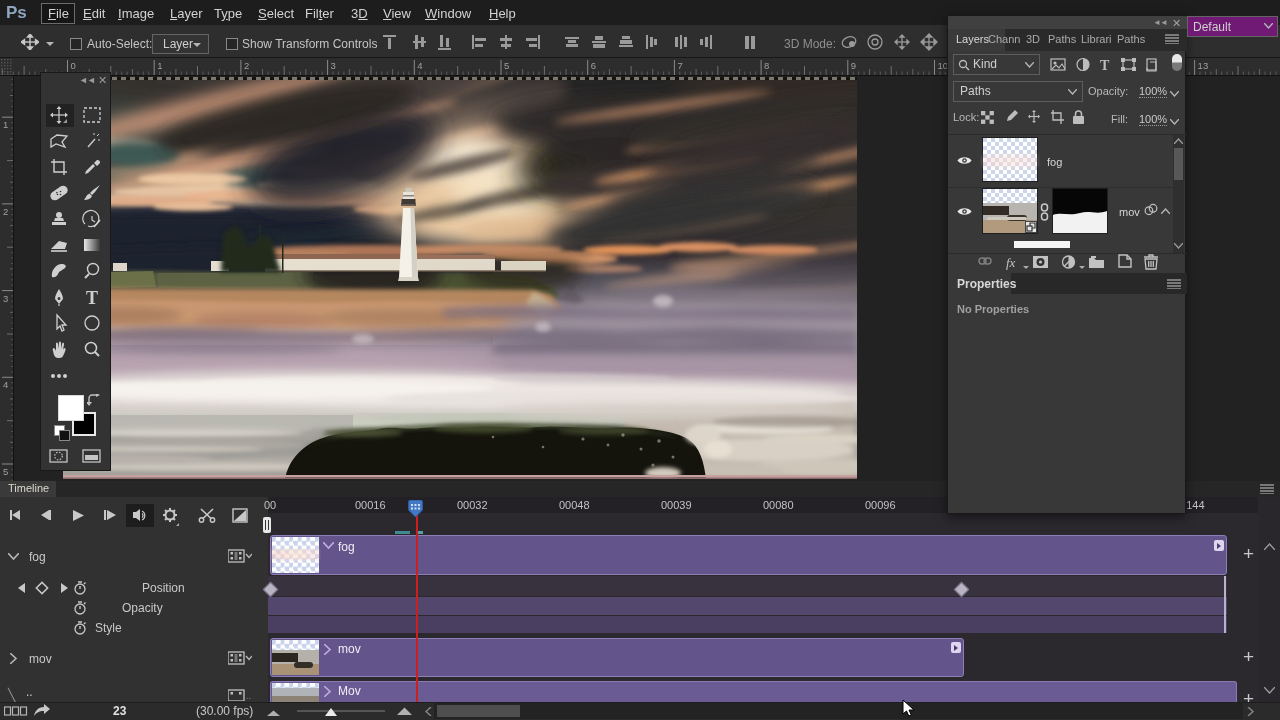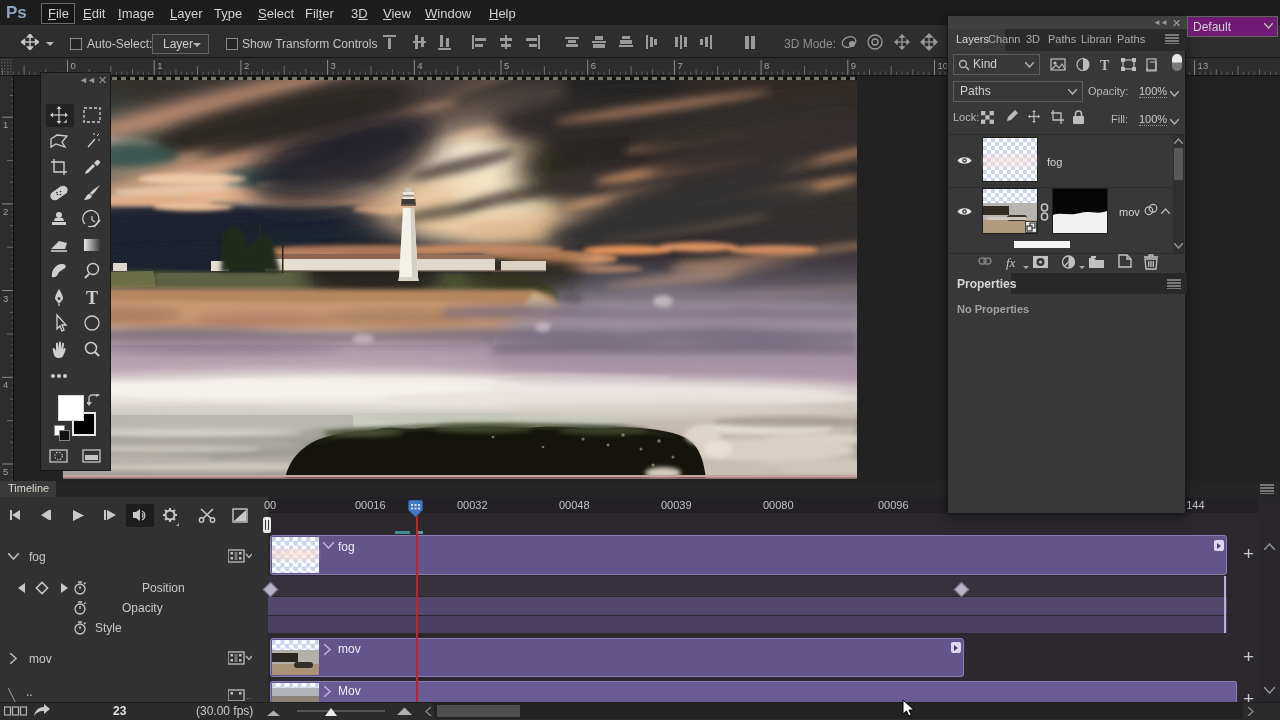--- a/index.html
+++ b/index.html
@@ -1326,21 +1326,21 @@
   </svg>
 
   
   <div class="abs" style="left:260px;top:16px;width:1000px;height:16px;overflow:hidden;font-size:11px;color:#c2c2c2;">
     <span class="abs" style="left:4px;top:2px;">00</span>
     <span class="abs" style="left:95px;top:2px;">00016</span>
     <span class="abs" style="left:197px;top:2px;">00032</span>
     <span class="abs" style="left:299px;top:2px;">00048</span>
     <span class="abs" style="left:401px;top:2px;">00039</span>
     <span class="abs" style="left:503px;top:2px;">00080</span>
-    <span class="abs" style="left:605px;top:2px;margin-left:13px;">00096</span>
+    <span class="abs" style="left:605px;top:2px;">00096</span>
     <span class="abs" style="left:707px;top:2px;">00112</span>
     <span class="abs" style="left:809px;top:2px;">00128</span>
     <span class="abs" style="left:914px;top:2px;">00144</span>
   </div>
 
   
   <div class="abs" style="left:263px;top:36px;width:8px;height:16px;background:#e8e8e8;border-radius:2px;">
     <div style="position:absolute;left:2px;top:3px;width:1px;height:10px;background:#333;"></div>
     <div style="position:absolute;left:4.5px;top:3px;width:1px;height:10px;background:#333;"></div>
   </div>

